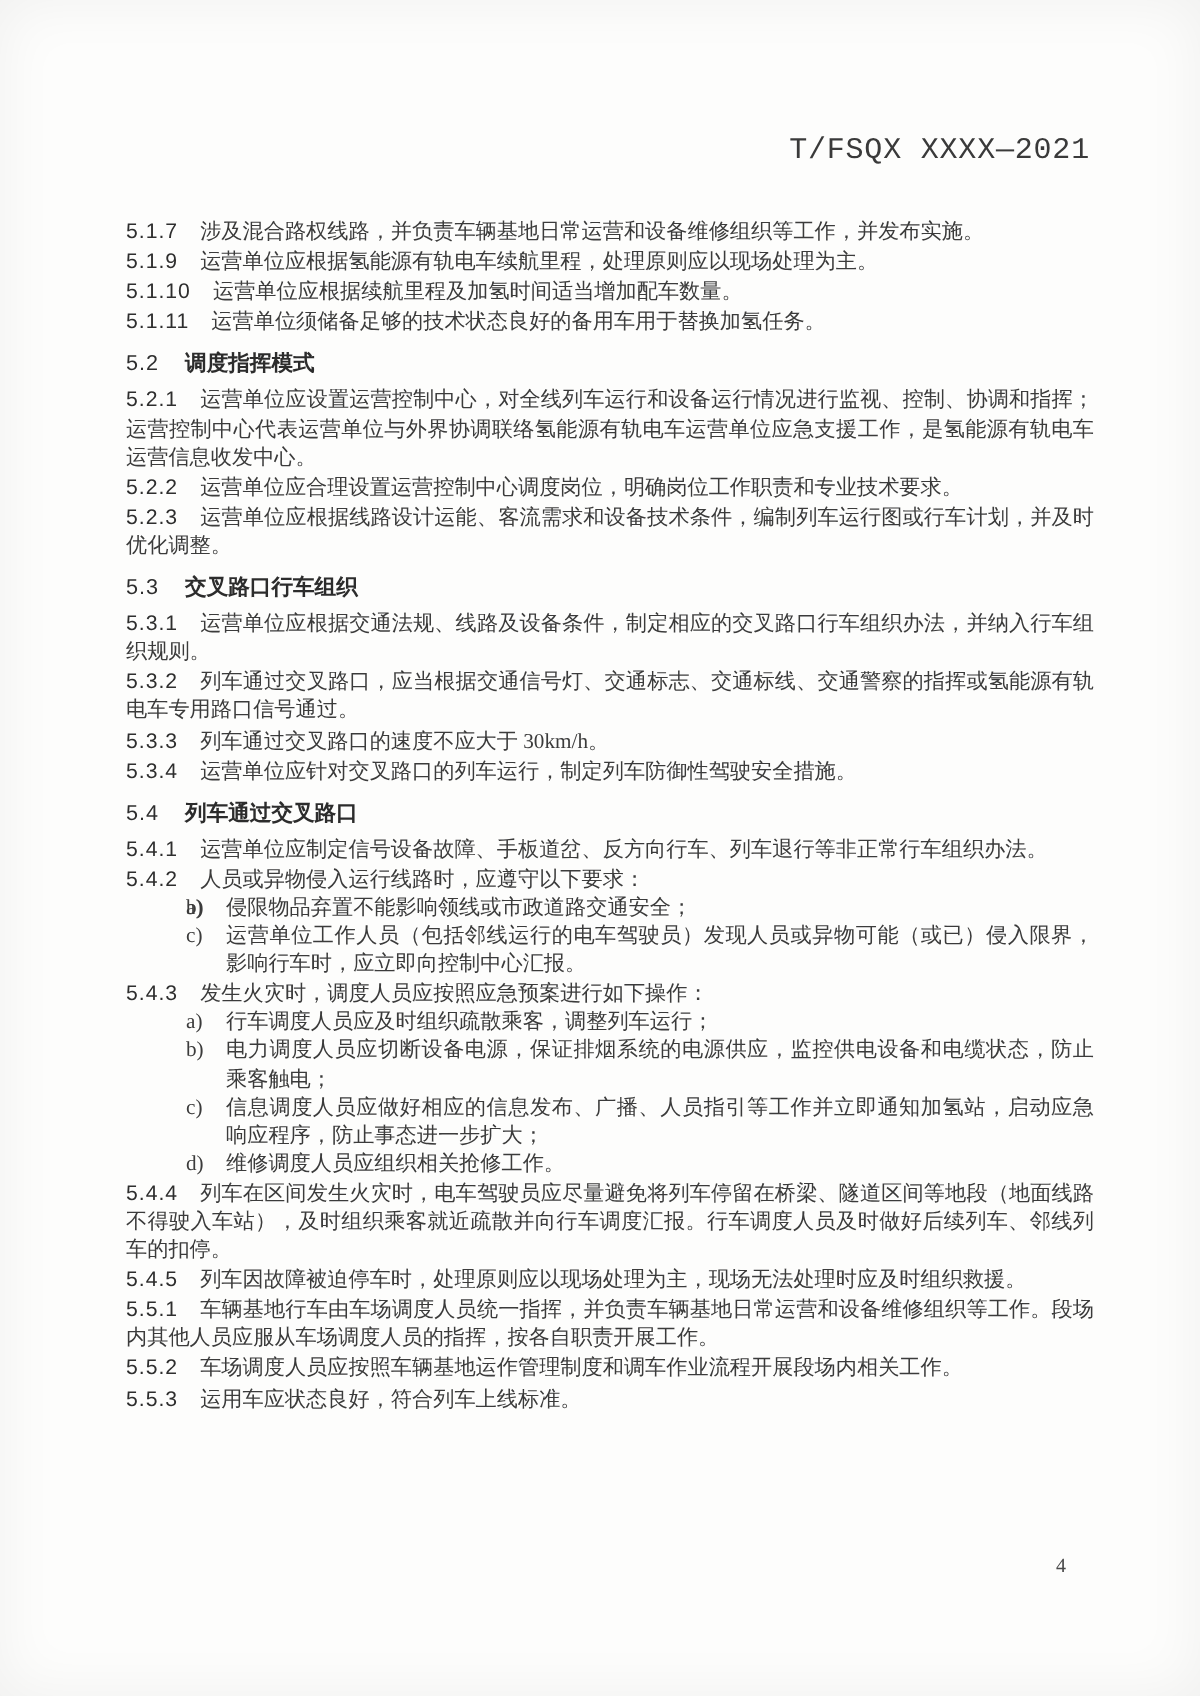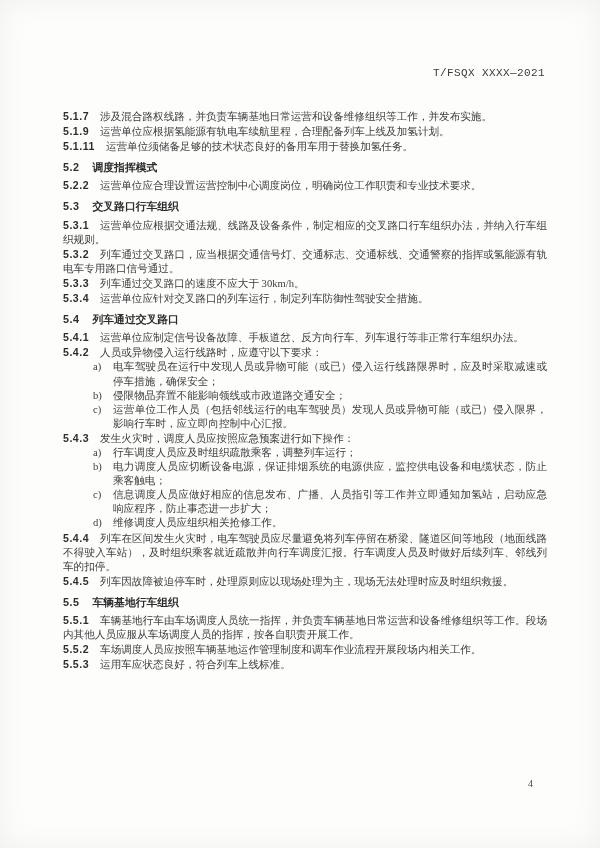--- a/index.html
+++ b/index.html
@@ -14,38 +14,38 @@
     height: 848px;
     background: #fdfdfc;
     overflow: hidden;
     box-shadow: inset 0 0 30px rgba(0,0,0,0.055);
   }
   .header-ref {
     position: absolute;
     top: 67px;
     right: 55px;
     font-family: "Liberation Mono", "DejaVu Sans Mono", monospace;
-    font-size: 11px;
+    font-size: 15px;
     letter-spacing: 0.4px;
     color: #3a3a3a;
   }
   .content {
     position: absolute;
     top: 109px;
     left: 63px;
     width: 484px;
     color: #3b3b3b;
     font-size: 10.6px;
     line-height: 14.1px;
     text-align: justify;
   }
   p.clause { margin: 0; }
   .num {
     font-family: "Liberation Sans", "DejaVu Sans", sans-serif;
-    font-weight: bold;
+    font-weight: normal;
     color: #2e2e2e;
     margin-right: 11px;
     letter-spacing: 0.5px;
   }
   .sec-heading {
     margin: 6px 0 4px 0;
     font-family: "Liberation Sans", "DejaVu Sans", sans-serif;
     font-weight: bold;
     color: #2c2c2c;
     font-size: 10.8px;
@@ -74,61 +74,63 @@
 
 <div class="page">
 
   <div class="header-ref">T/FSQX XXXX—2021</div>
 
   <div class="content">
 
     <p class="clause"><span class="num">5.1.7</span><span class="txt">涉及混合路权线路，并负责车辆基地日常运营和设备维修组织等工作，并发布实施。</span></p>
 
 
-    <p class="clause"><span class="num">5.1.9</span><span class="txt">运营单位应根据氢能源有轨电车续航里程，合理配备列车上线及加氢计划。</span></p>
+    <p class="clause"><span class="num">5.1.9</span><span class="txt">运营单位应根据氢能源有轨电车续航里程，处理原则应以现场处理为主。</span></p>
 
+    <p class="clause"><span class="num">5.1.10</span><span class="txt">运营单位应根据续航里程及加氢时间适当增加配车数量。</span></p>
 
     <p class="clause"><span class="num">5.1.11</span><span class="txt">运营单位须储备足够的技术状态良好的备用车用于替换加氢任务。</span></p>
 
     <p class="sec-heading"><span class="num">5.2</span><span>调度指挥模式</span></p>
 
+    <p class="clause"><span class="num">5.2.1</span><span class="txt">运营单位应设置运营控制中心，对全线列车运行和设备运行情况进行监视、控制、协调和指挥；运营控制中心代表运营单位与外界协调联络氢能源有轨电车运营单位应急支援工作，是氢能源有轨电车运营信息收发中心。</span></p>
 
     <p class="clause"><span class="num">5.2.2</span><span class="txt">运营单位应合理设置运营控制中心调度岗位，明确岗位工作职责和专业技术要求。</span></p>
 
+    <p class="clause"><span class="num">5.2.3</span><span class="txt">运营单位应根据线路设计运能、客流需求和设备技术条件，编制列车运行图或行车计划，并及时优化调整。</span></p>
 
     <p class="sec-heading"><span class="num">5.3</span><span>交叉路口行车组织</span></p>
 
     <p class="clause"><span class="num">5.3.1</span><span class="txt">运营单位应根据交通法规、线路及设备条件，制定相应的交叉路口行车组织办法，并纳入行车组织规则。</span></p>
 
     <p class="clause"><span class="num">5.3.2</span><span class="txt">列车通过交叉路口，应当根据交通信号灯、交通标志、交通标线、交通警察的指挥或氢能源有轨电车专用路口信号通过。</span></p>
 
     <p class="clause"><span class="num">5.3.3</span><span class="txt">列车通过交叉路口的速度不应大于 30km/h。</span></p>
 
     <p class="clause"><span class="num">5.3.4</span><span class="txt">运营单位应针对交叉路口的列车运行，制定列车防御性驾驶安全措施。</span></p>
 
     <p class="sec-heading"><span class="num">5.4</span><span>列车通过交叉路口</span></p>
 
     <p class="clause"><span class="num">5.4.1</span><span class="txt">运营单位应制定信号设备故障、手板道岔、反方向行车、列车退行等非正常行车组织办法。</span></p>
 
     <p class="clause"><span class="num">5.4.2</span><span class="txt">人员或异物侵入运行线路时，应遵守以下要求：</span></p>
-    <div class="sub"><span class="sub-label">a)</span><span class="sub-text">电车驾驶员在运行中发现人员或异物可能（或已）侵入运行线路限界时，应及时采取减速或停车措施，确保安全；</span></div>
+    <div class="sub"><span class="sub-label">a)</span></div>
     <div class="sub"><span class="sub-label">b)</span><span class="sub-text">侵限物品弃置不能影响领线或市政道路交通安全；</span></div>
     <div class="sub"><span class="sub-label">c)</span><span class="sub-text">运营单位工作人员（包括邻线运行的电车驾驶员）发现人员或异物可能（或已）侵入限界，影响行车时，应立即向控制中心汇报。</span></div>
 
     <p class="clause"><span class="num">5.4.3</span><span class="txt">发生火灾时，调度人员应按照应急预案进行如下操作：</span></p>
     <div class="sub"><span class="sub-label">a)</span><span class="sub-text">行车调度人员应及时组织疏散乘客，调整列车运行；</span></div>
     <div class="sub"><span class="sub-label">b)</span><span class="sub-text">电力调度人员应切断设备电源，保证排烟系统的电源供应，监控供电设备和电缆状态，防止乘客触电；</span></div>
     <div class="sub"><span class="sub-label">c)</span><span class="sub-text">信息调度人员应做好相应的信息发布、广播、人员指引等工作并立即通知加氢站，启动应急响应程序，防止事态进一步扩大；</span></div>
     <div class="sub"><span class="sub-label">d)</span><span class="sub-text">维修调度人员应组织相关抢修工作。</span></div>
 
     <p class="clause"><span class="num">5.4.4</span><span class="txt">列车在区间发生火灾时，电车驾驶员应尽量避免将列车停留在桥梁、隧道区间等地段（地面线路不得驶入车站），及时组织乘客就近疏散并向行车调度汇报。行车调度人员及时做好后续列车、邻线列车的扣停。</span></p>
 
     <p class="clause"><span class="num">5.4.5</span><span class="txt">列车因故障被迫停车时，处理原则应以现场处理为主，现场无法处理时应及时组织救援。</span></p>
 
-    <p class="sec-heading"><span class="num">5.5</span><span>车辆基地行车组织</span></p>
 
     <p class="clause"><span class="num">5.5.1</span><span class="txt">车辆基地行车由车场调度人员统一指挥，并负责车辆基地日常运营和设备维修组织等工作。段场内其他人员应服从车场调度人员的指挥，按各自职责开展工作。</span></p>
 
     <p class="clause"><span class="num">5.5.2</span><span class="txt">车场调度人员应按照车辆基地运作管理制度和调车作业流程开展段场内相关工作。</span></p>
 
     <p class="clause"><span class="num">5.5.3</span><span class="txt">运用车应状态良好，符合列车上线标准。</span></p>
 
   </div>
 
   <div class="page-number">4</div>

